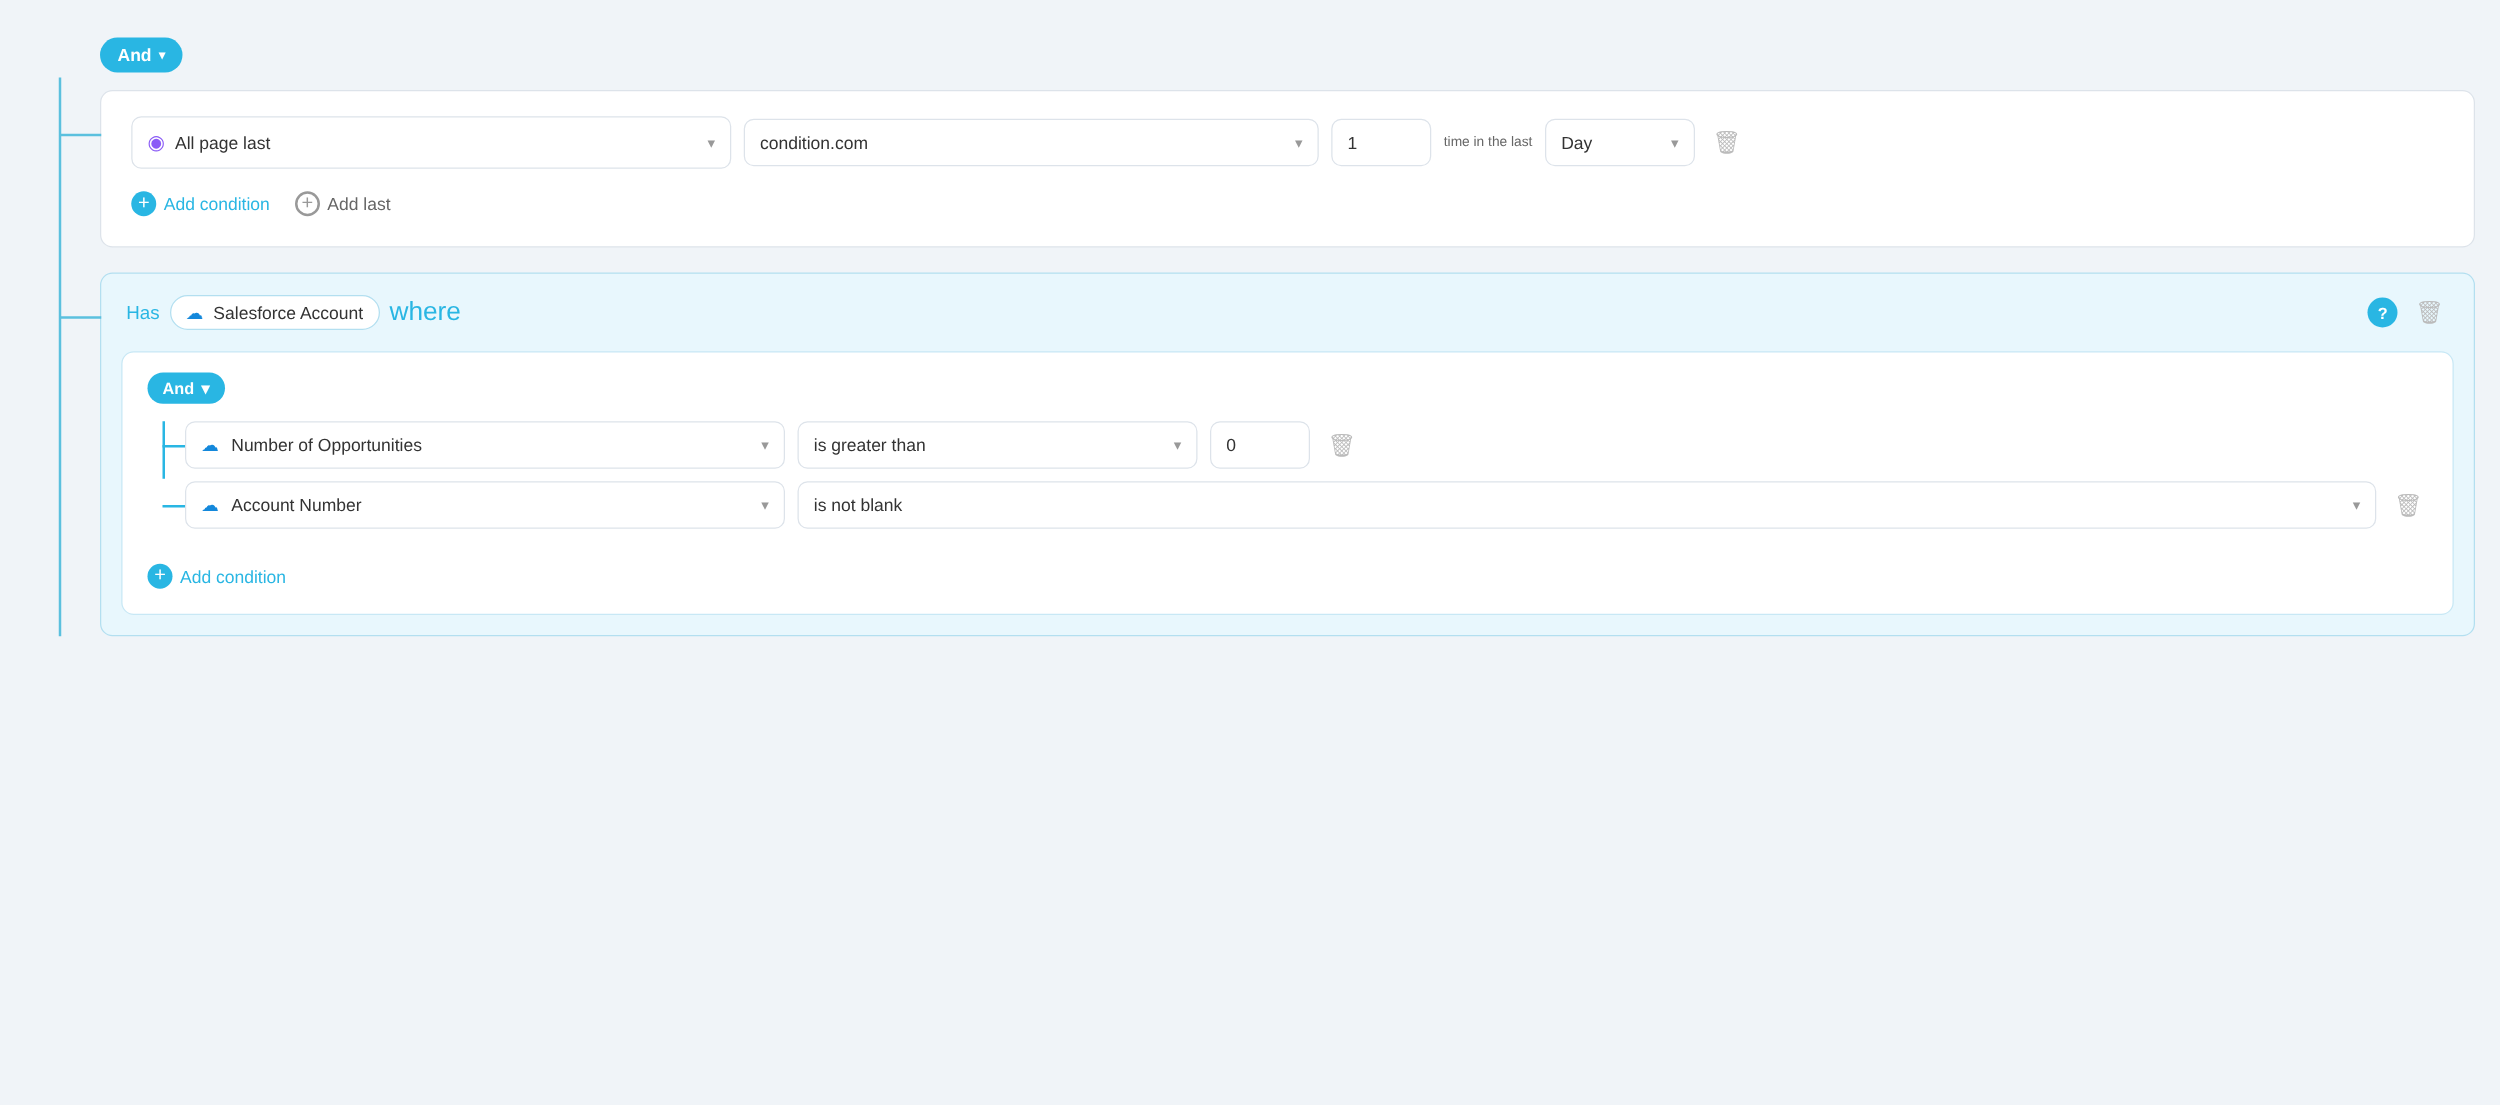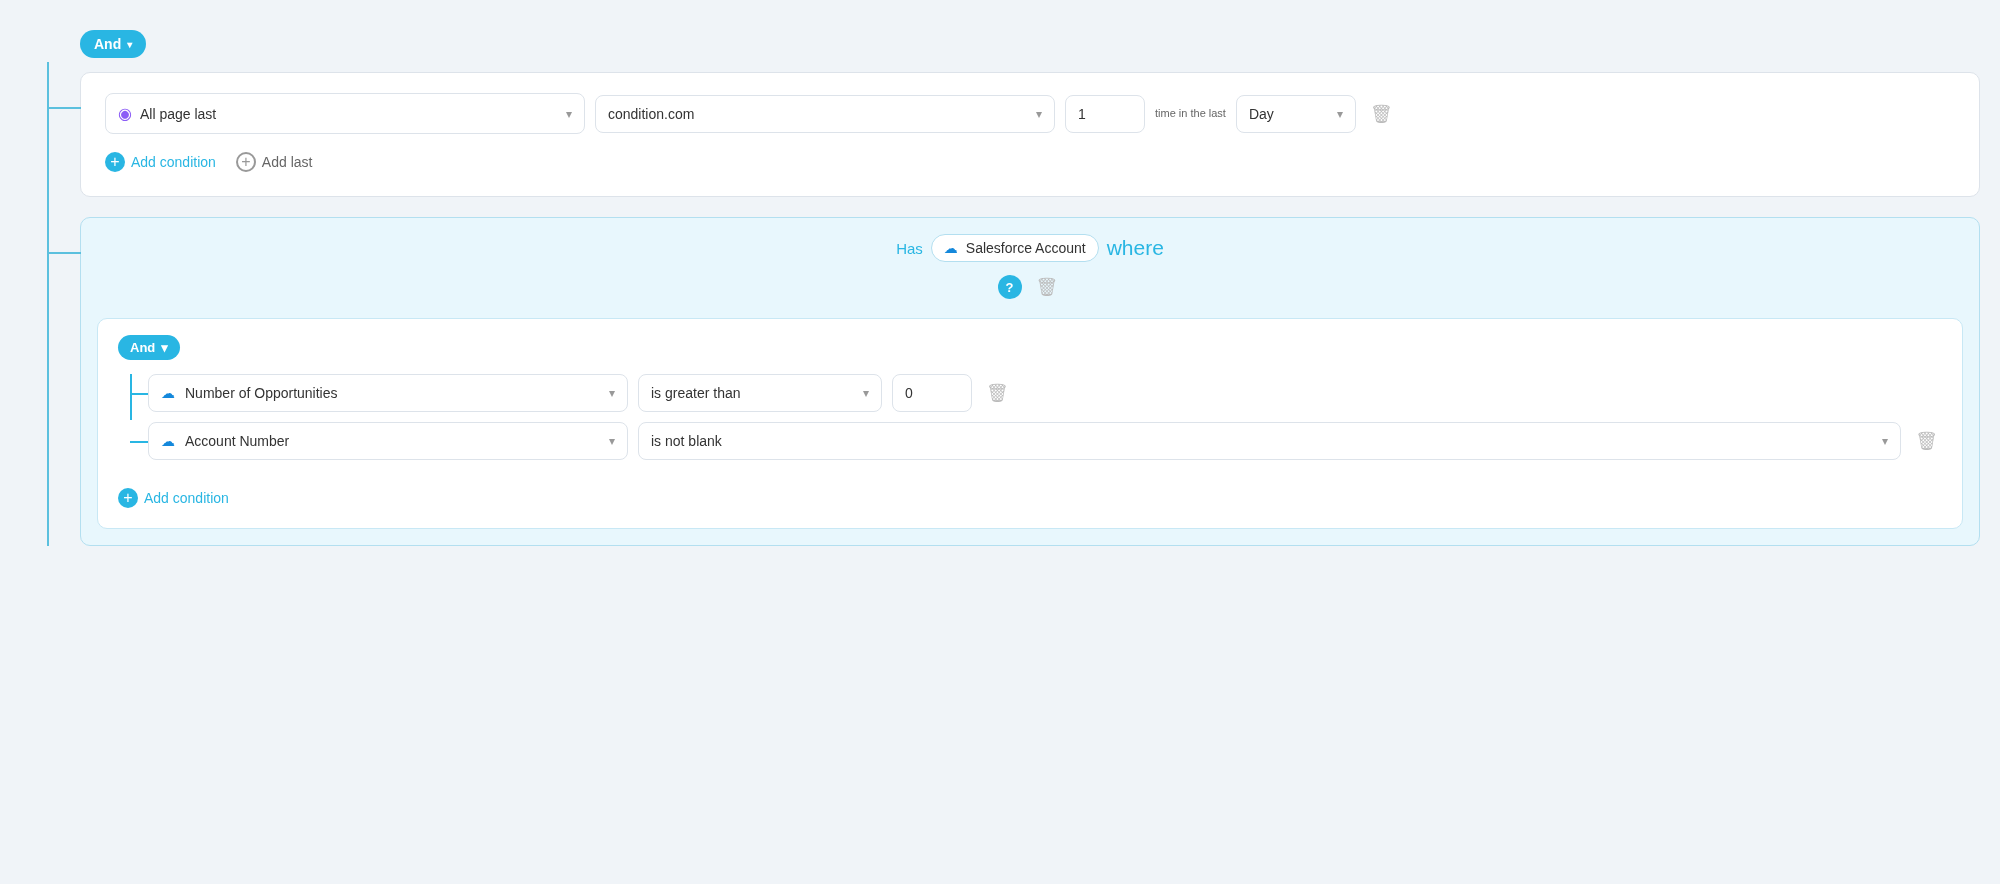--- a/index.html
+++ b/index.html
@@ -201,21 +201,20 @@
       margin-bottom: 20px;
       position: relative;
     }
 
     .salesforce-header {
       display: flex;
       align-items: center;
       justify-content: space-between;
       padding: 16px 20px;
       gap: 10px;
-      flex-direction: column;
     }
 
     .salesforce-header-left {
       display: flex;
       align-items: center;
       gap: 8px;
     }
 
     .has-label {
       color: #29b6e3;
@@ -320,21 +319,21 @@
       background: #29b6e3;
     }
 
     .sf-cloud {
       color: #1488DB;
       font-size: 14px;
       margin-right: 2px;
     }
 
     .operator-wide {
-      width: 244px;
+      width: 320px;
       justify-content: center;
       gap: 37px;
     }
 
     .value-input-sm {
       width: 80px;
     }
   </style>
 </head>
 <body>

